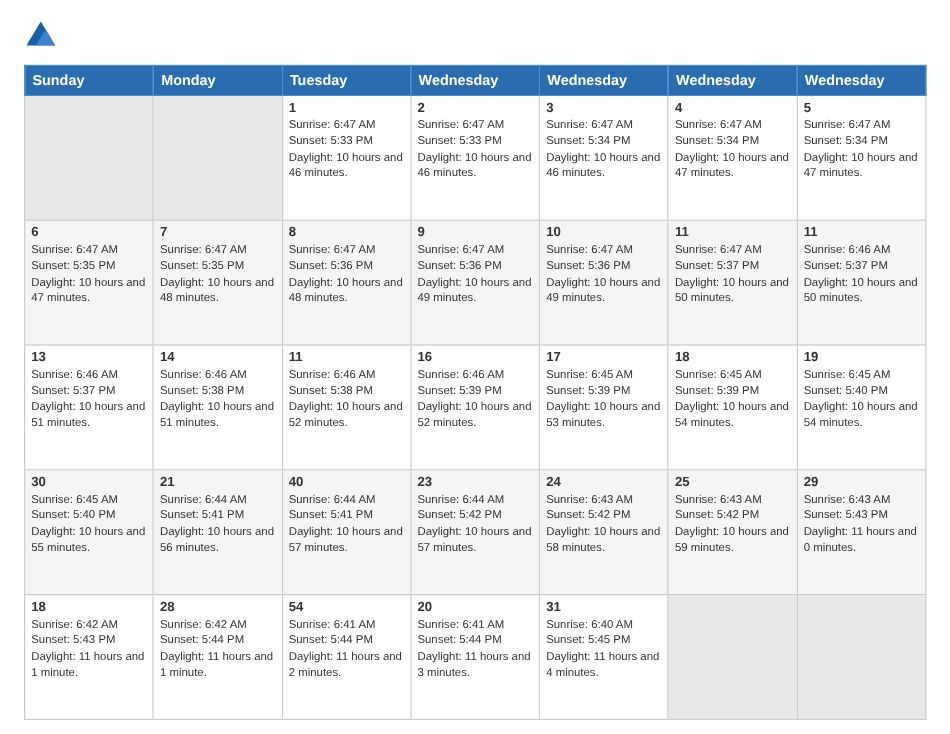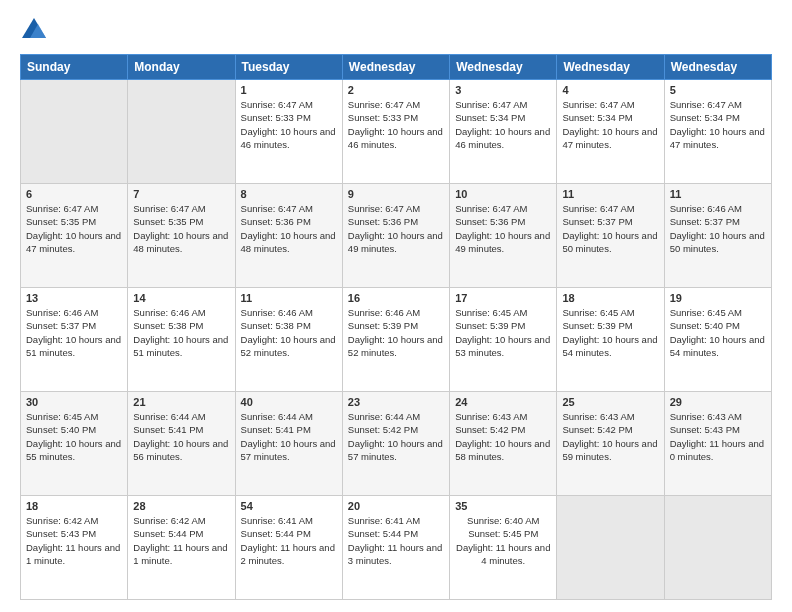--- a/index.html
+++ b/index.html
@@ -315,22 +315,22 @@
 Sunset: 5:44 PM
 Daylight: 11 hours and 2 minutes.</div>
           </td>
           <td>
             <span class="day-num">20</span>
             <div class="day-info" style="white-space: pre-line;">Sunrise: 6:41 AM
 Sunset: 5:44 PM
 Daylight: 11 hours and 3 minutes.</div>
           </td>
           <td>
-            <span class="day-num">35</span>
-            <div class="day-info" style="white-space: pre-line; text-align: center;">Sunrise: 6:40 AM
+            <span class="day-num">31</span>
+            <div class="day-info" style="white-space: pre-line;">Sunrise: 6:40 AM
 Sunset: 5:45 PM
 Daylight: 11 hours and 4 minutes.</div>
           </td>
           <td class="empty-cell"></td>
           <td class="empty-cell"></td>
         </tr>
       </tbody>
   </table>
 </div>
 

